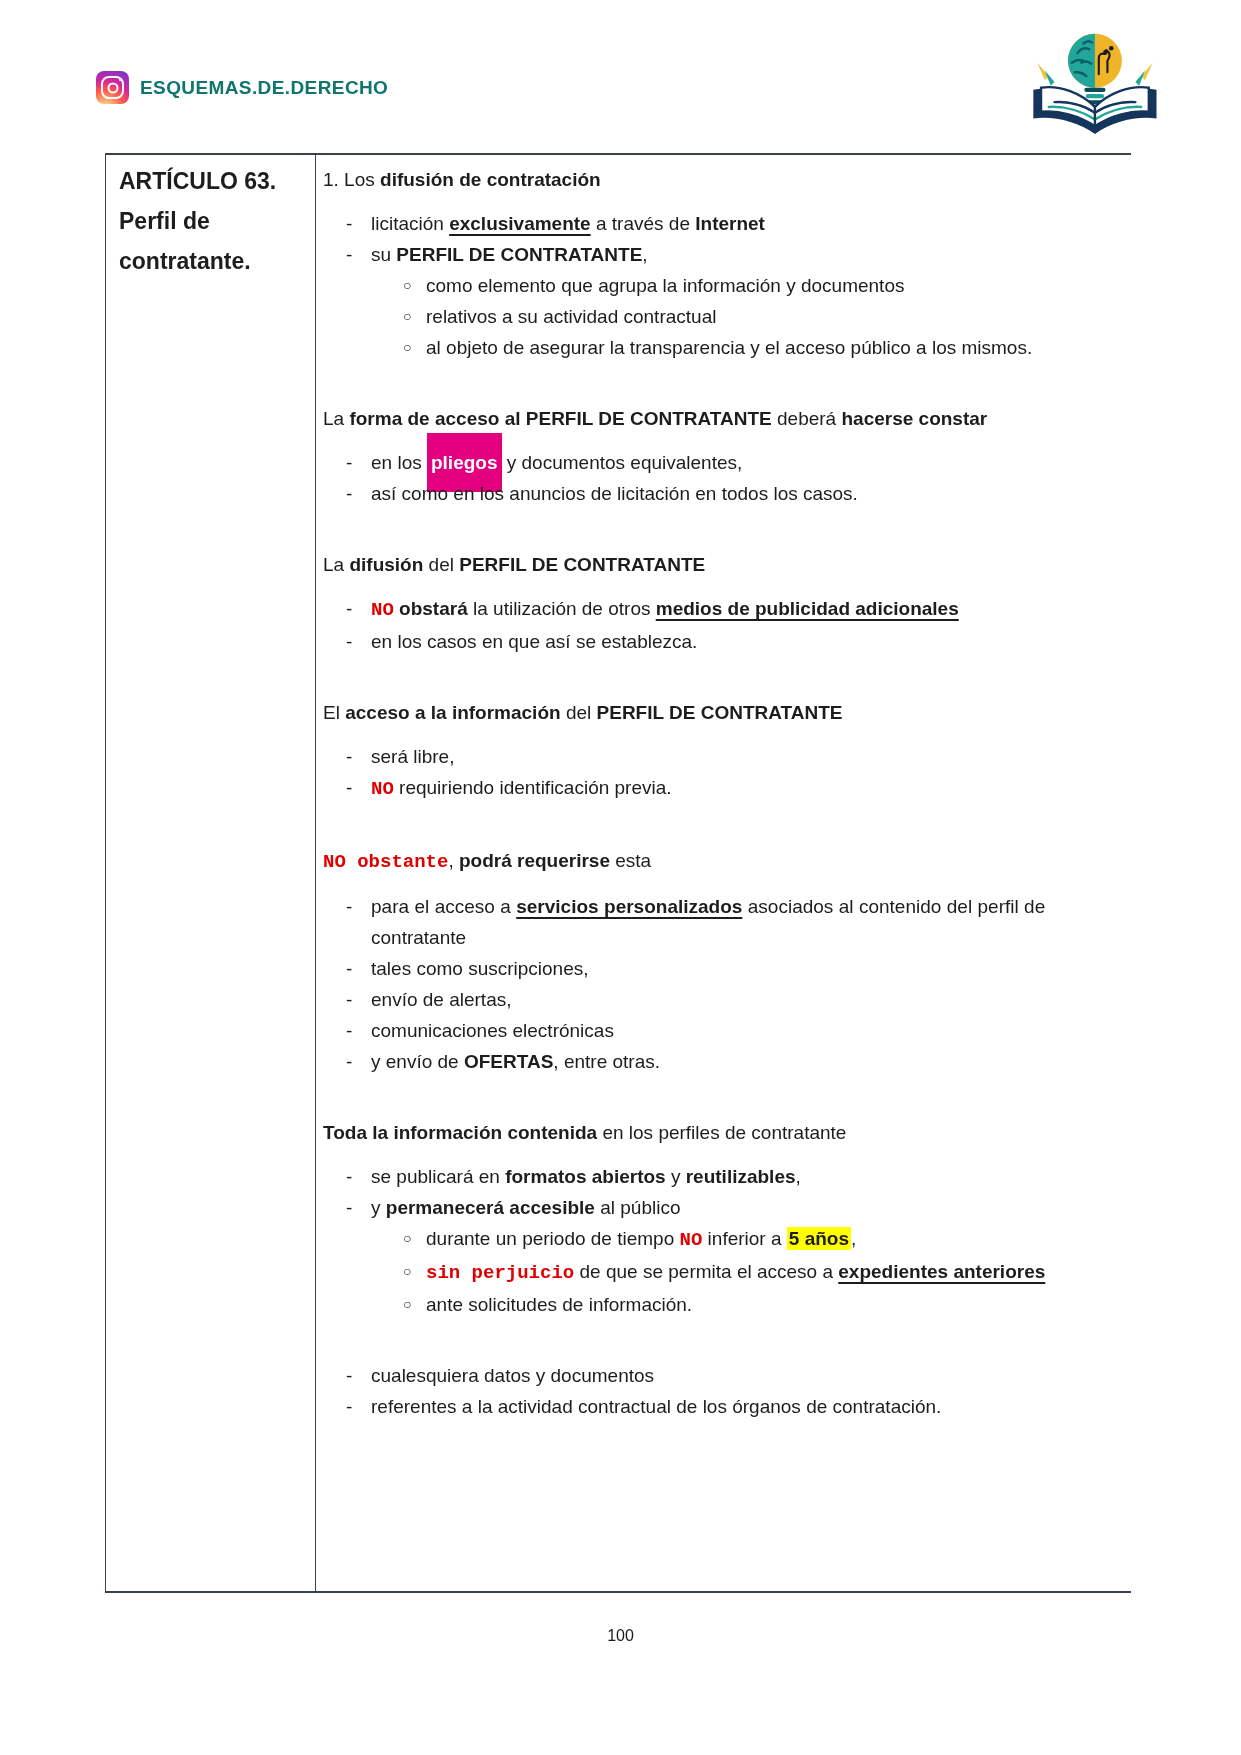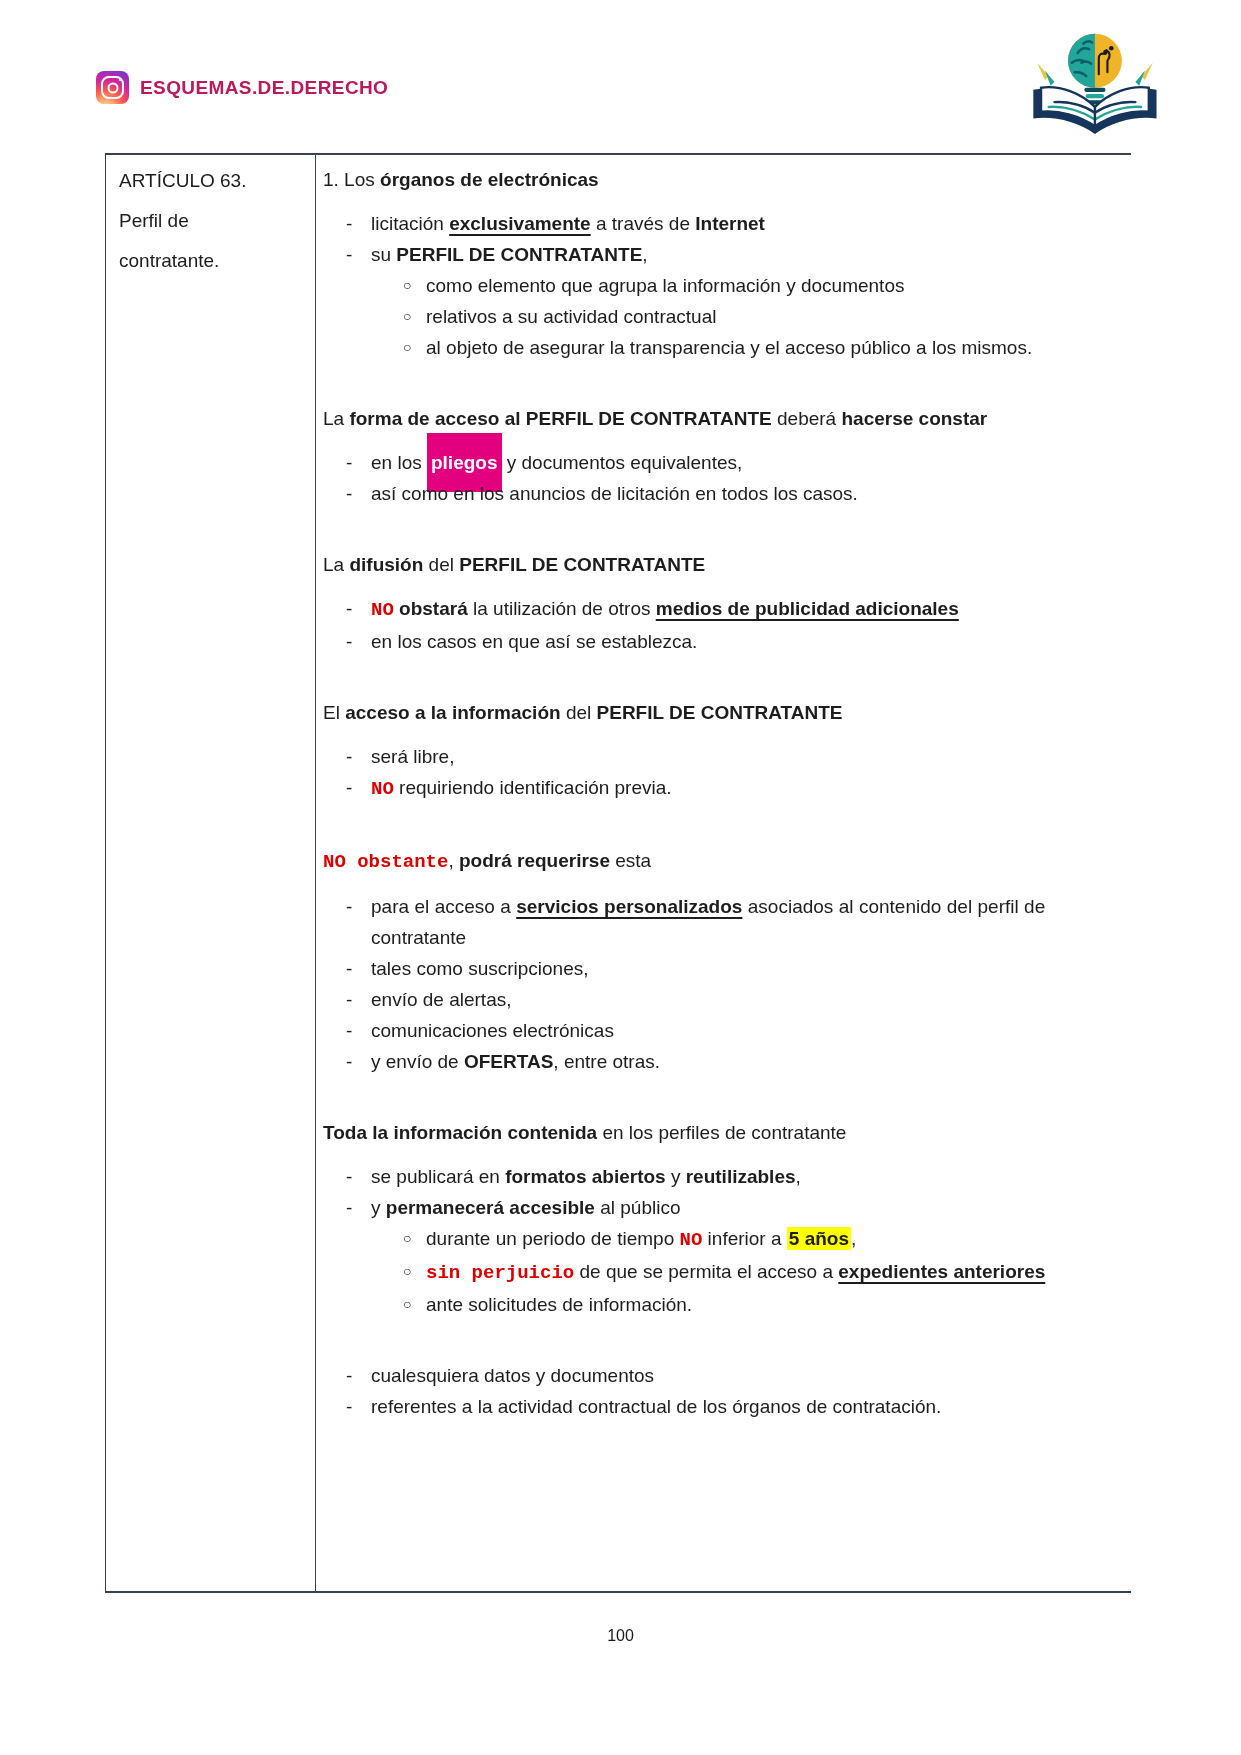--- a/index.html
+++ b/index.html
@@ -18,32 +18,32 @@
   }
   
   .ig-row{position:absolute;left:96px;top:71px;display:flex;align-items:center;gap:11px;}
   .ig-badge{
     position:relative;width:33px;height:33px;border-radius:8px;flex:none;
     background:radial-gradient(circle at 28% 115%, #fdf497 0%, #fd5949 42%, #d6249f 64%, #7b35c9 92%);
   }
   .ig-cam{position:absolute;inset:5px;border:2.2px solid #fff;border-radius:8px;}
   .ig-lens{position:absolute;left:50%;top:50%;width:11px;height:11px;border:2.2px solid #fff;border-radius:50%;transform:translate(-50%,-50%);}
   .ig-dot{position:absolute;right:7px;top:6.5px;width:3.4px;height:3.4px;background:#fff;border-radius:50%;}
-  .ig-text{font-weight:bold;font-size:19px;letter-spacing:.4px;color:#be185d;}
+  .ig-text{font-weight:bold;font-size:19px;letter-spacing:.4px;color:#0f766e;}
   .brand-logo{position:absolute;left:1016px;top:20px;width:154px;height:120px;}
   
   .schema-table{
     position:absolute;left:105px;top:153px;width:1026px;height:1440px;
     border-top:2px solid var(--table-border);
     border-bottom:2px solid var(--table-border);
     border-left:1.5px solid var(--table-border);
     display:flex;
   }
   .cell-left{width:210px;flex:none;border-right:1.7px solid var(--table-border);padding:6px 10px 0 13px;}
-  .title-line{font-weight:normal;font-size:19px;line-height:40px;white-space:nowrap;}
+  .title-line{font-weight:bold;font-size:23px;line-height:40px;white-space:nowrap;}
   .cell-right{flex:1;padding:9px 122px 0 7px;font-size:19px;line-height:31px;}
   
   .b-heading{margin:0 0 13px;white-space:nowrap;}
   .b-dash,.b-circle{position:relative;margin:0;white-space:nowrap;}
   .b-dash{padding-left:48px;}
   .b-dash>.marker{position:absolute;left:23px;top:0;}
   .b-circle{padding-left:103px;}
   .b-circle>.marker{position:absolute;left:80px;top:0;font-size:14px;}
   .b-justify{white-space:normal;text-align:justify;}
   .b-spacer{height:40px;}
@@ -111,21 +111,21 @@
     </div>
   </header>
 
   <section class="schema-table">
     <div class="cell-left">
       <div class="title-line">ARTÍCULO 63.</div>
       <div class="title-line">Perfil de</div>
       <div class="title-line">contratante.</div>
     </div>
     <div class="cell-right">
-        <div class="b-heading"><span>1. Los </span><span class="bold">órganos de electrónicas</span></div>
+        <div class="b-heading"><span>1. Los </span><span class="bold">difusión de contratación</span></div>
         <div class="b-dash"><span class="marker">-</span><span>licitación </span><span class="underline">exclusivamente</span><span> a través de </span><span class="bold">Internet</span></div>
         <div class="b-dash"><span class="marker">-</span><span>su </span><span class="bold">PERFIL DE CONTRATANTE</span><span>,</span></div>
         <div class="b-circle"><span class="marker">○</span><span>como elemento que agrupa la información y documentos</span></div>
         <div class="b-circle"><span class="marker">○</span><span>relativos a su actividad contractual</span></div>
         <div class="b-circle b-justify"><span class="marker">○</span><span>al objeto de asegurar la transparencia y el acceso público a los mismos.</span></div>
         <div class="b-spacer"></div>
         <div class="b-heading"><span>La </span><span class="bold">forma de acceso al PERFIL DE CONTRATANTE</span><span> deberá </span><span class="bold">hacerse constar</span></div>
         <div class="b-dash"><span class="marker">-</span><span>en los </span><span class="bold hl-magenta">pliegos</span><span> y documentos equivalentes,</span></div>
         <div class="b-dash"><span class="marker">-</span><span>así como en los anuncios de licitación en todos los casos.</span></div>
         <div class="b-spacer"></div>

